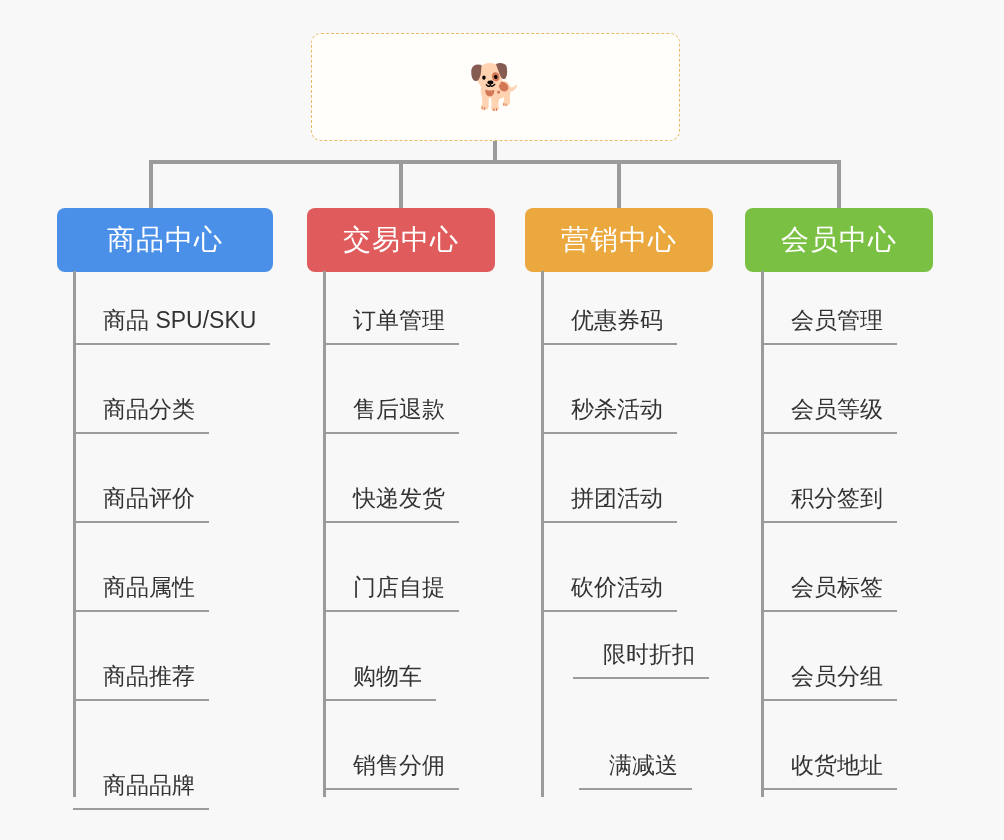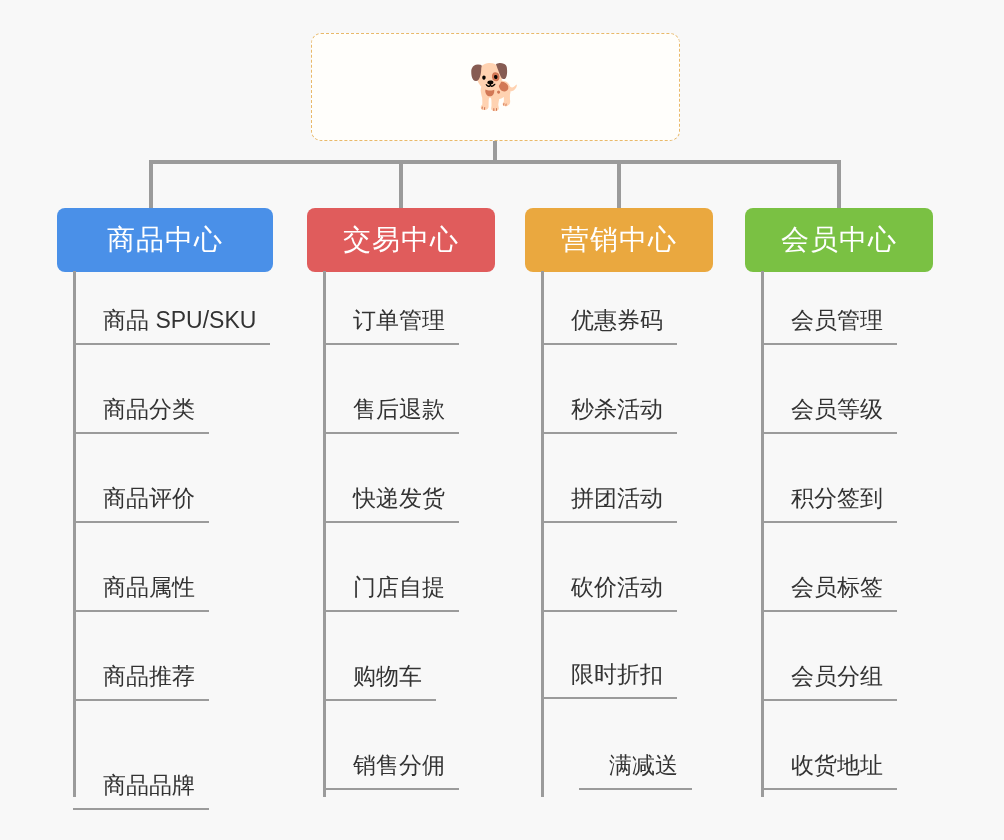--- a/index.html
+++ b/index.html
@@ -116,21 +116,21 @@
         <div class="leaf" style="top: 390px;"><span class="leaf-label" style="border-bottom-color: rgb(155, 155, 155);">购物车</span></div>
         <div class="leaf" style="top: 479px;"><span class="leaf-label" style="border-bottom-color: rgb(155, 155, 155);">销售分佣</span></div>
       </div>
       <div class="cat-head" style="left: 525px; top: 208px; width: 188px; background: rgb(234, 168, 63);">营销中心</div>
       <div class="column" style="left: 541px;">
         <div class="spine" style="height: 526px; background: rgb(155, 155, 155);"></div>
         <div class="leaf" style="top: 34px;"><span class="leaf-label" style="border-bottom-color: rgb(155, 155, 155);">优惠券码</span></div>
         <div class="leaf" style="top: 123px;"><span class="leaf-label" style="border-bottom-color: rgb(155, 155, 155);">秒杀活动</span></div>
         <div class="leaf" style="top: 212px;"><span class="leaf-label" style="border-bottom-color: rgb(155, 155, 155);">拼团活动</span></div>
         <div class="leaf" style="top: 301px;"><span class="leaf-label" style="border-bottom-color: rgb(155, 155, 155);">砍价活动</span></div>
-        <div class="leaf" style="top: 388px;"><span class="leaf-label" style="border-bottom-color: rgb(155, 155, 155);">限时折扣</span></div>
+        <div class="leaf" style="top: 368px; padding-left: 32px;"><span class="leaf-label" style="border-bottom-color: rgb(155, 155, 155);">限时折扣</span></div>
         <div class="leaf" style="top: 479px; padding-left: 38px;"><span class="leaf-label" style="border-bottom-color: rgb(155, 155, 155);">满减送</span></div>
       </div>
       <div class="cat-head" style="left: 745px; top: 208px; width: 188px; background: rgb(122, 193, 67);">会员中心</div>
       <div class="column" style="left: 761px;">
         <div class="spine" style="height: 526px; background: rgb(155, 155, 155);"></div>
         <div class="leaf" style="top: 34px;"><span class="leaf-label" style="border-bottom-color: rgb(155, 155, 155);">会员管理</span></div>
         <div class="leaf" style="top: 123px;"><span class="leaf-label" style="border-bottom-color: rgb(155, 155, 155);">会员等级</span></div>
         <div class="leaf" style="top: 212px;"><span class="leaf-label" style="border-bottom-color: rgb(155, 155, 155);">积分签到</span></div>
         <div class="leaf" style="top: 301px;"><span class="leaf-label" style="border-bottom-color: rgb(155, 155, 155);">会员标签</span></div>
         <div class="leaf" style="top: 390px;"><span class="leaf-label" style="border-bottom-color: rgb(155, 155, 155);">会员分组</span></div>

